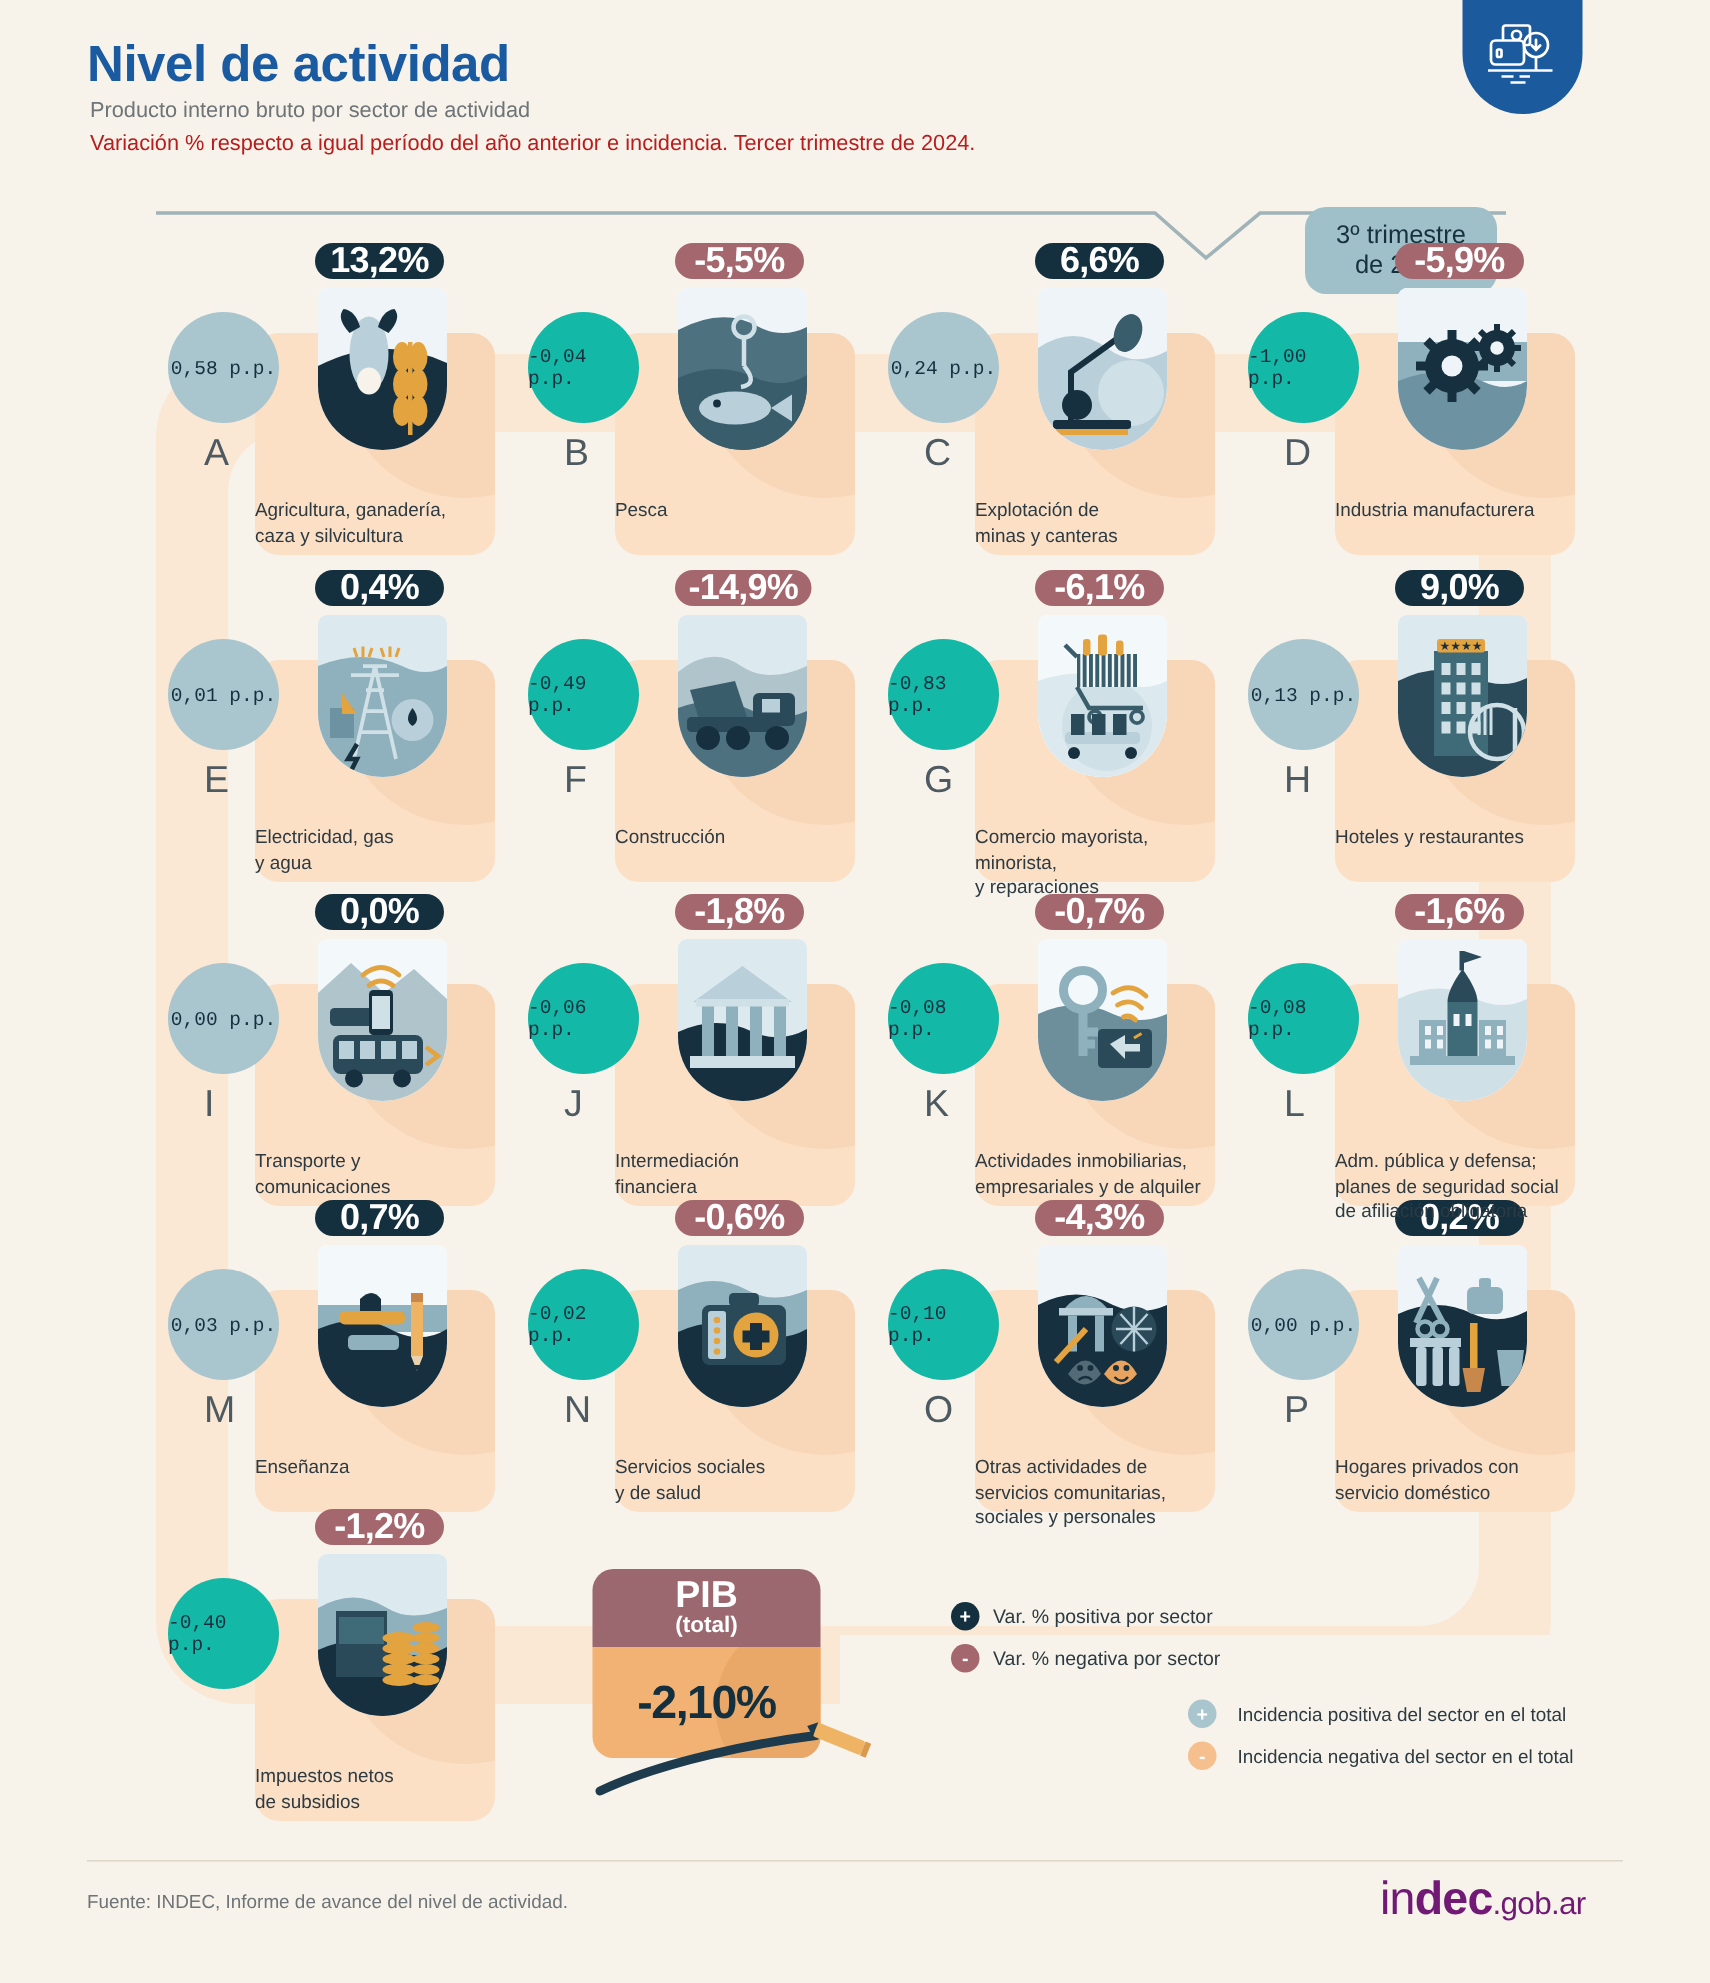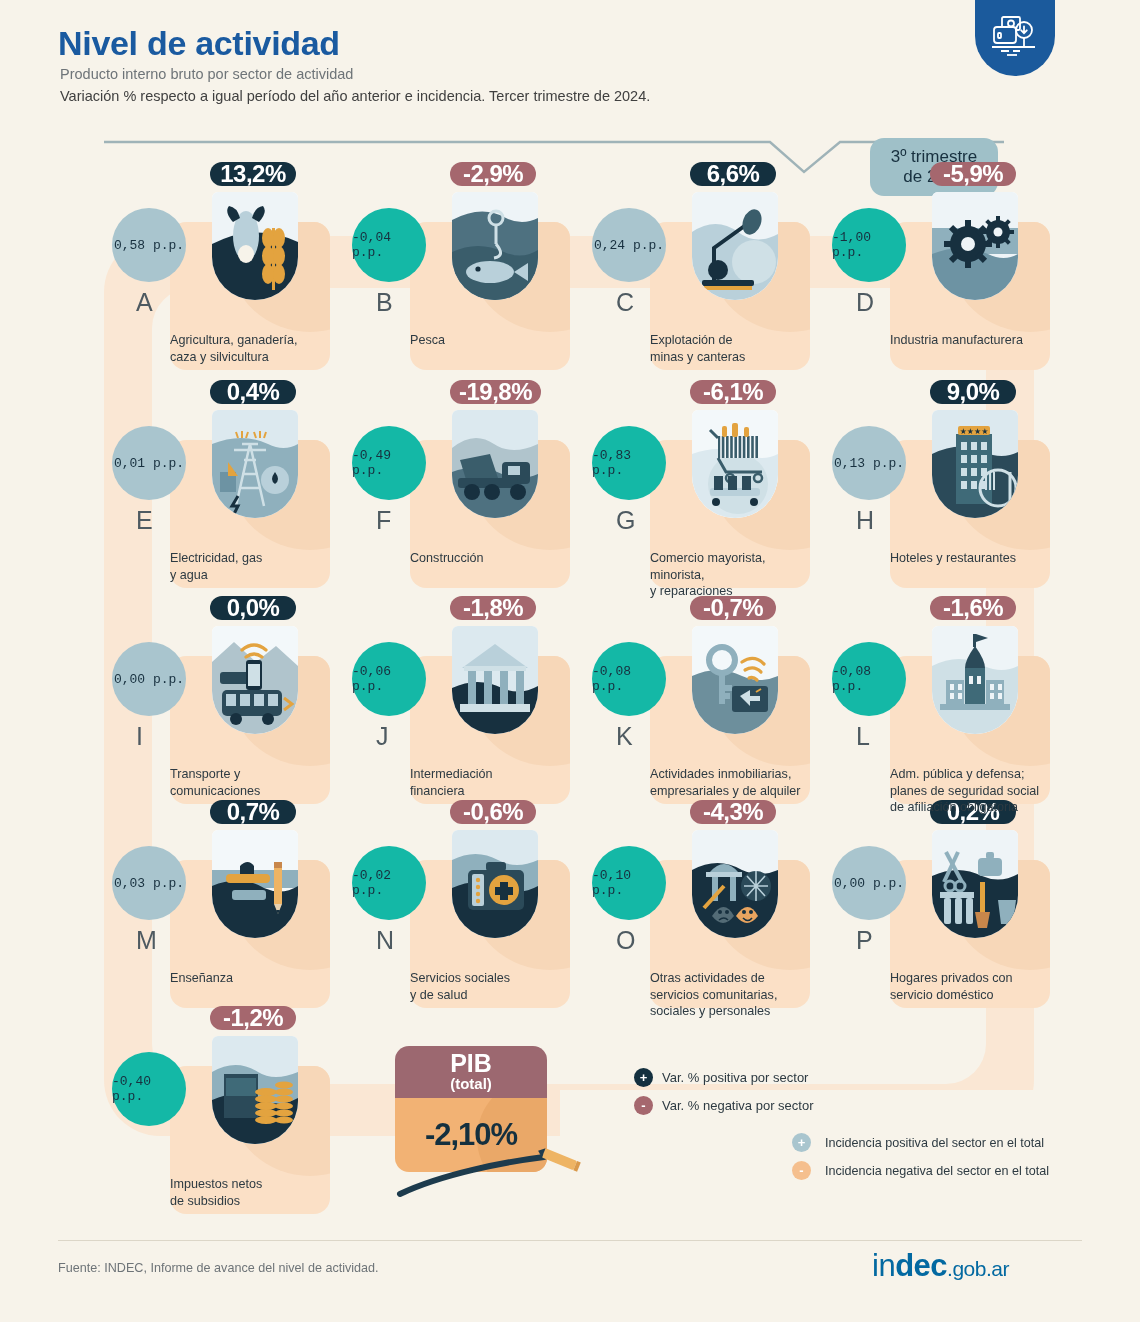--- a/index.html
+++ b/index.html
@@ -10,21 +10,21 @@
     color:#17303f;
   }
   .stage{position:absolute;inset:0;}
 
   
   .title{
     position:absolute;left:58px;top:24px;
     font-size:34px;font-weight:bold;color:#1a5aa0;letter-spacing:-0.3px;
   }
   .sub1{position:absolute;left:60px;top:66px;font-size:14.5px;color:#6e7478;}
-  .sub2{position:absolute;left:60px;top:88px;font-size:14.5px;color:#404040;}
+  .sub2{position:absolute;left:60px;top:88px;font-size:14.5px;color:#b91c1c;}
 
   .logo-badge{
     position:absolute;left:975px;top:-12px;width:80px;height:88px;
     background:#1b5a9c;border-radius:0 0 40px 40px;
   }
   .logo-badge svg{position:absolute;left:14px;top:22px;}
 
   
   .band{
     position:absolute;left:104px;top:236px;width:930px;height:900px;
@@ -136,21 +136,21 @@
   .dot.dneg{background:#a5676e;}
   .dot.ipos{background:#a9c5ce;color:#fff;}
   .dot.ineg{background:#f5bf8e;color:#fff;}
   .lrow .ltxt{font-size:13px;color:#2d3a42;}
   .legend-b .ltxt{font-size:12.6px;}
   .legend-b .dot{margin-right:14px;}
 
   
   .rule{position:absolute;left:58px;top:1240px;width:1024px;height:1px;background:#dcd6c8;}
   .source{position:absolute;left:58px;top:1261px;font-size:12.6px;color:#6e7478;}
-  .indec{position:absolute;left:872px;top:1248px;font-size:31px;color:#0369a1;letter-spacing:-0.5px;}
+  .indec{position:absolute;left:920px;top:1248px;font-size:31px;color:#701a75;letter-spacing:-0.5px;}
   .indec b{font-weight:bold;}
   .indec .gob{font-size:21px;}
 </style>
 </head>
 <body>
 
 <div class="stage">
 
   <div class="title">Nivel de actividad</div>
   <div class="sub1">Producto interno bruto por sector de actividad</div>
@@ -221,21 +221,21 @@
             <path d="M0 28 Q30 12 54 26 Q70 34 86 26 L86 108 L0 108Z" fill="#4e7180"></path>
             <path d="M0 60 Q26 48 52 60 Q70 68 86 58 L86 108 L0 108Z" fill="#3a5d6b"></path>
             <circle cx="44" cy="26" r="7" fill="none" stroke="#cfe0e6" stroke-width="3"></circle>
             <path d="M44 33 L44 52" stroke="#cfe0e6" stroke-width="3"></path>
             <path d="M44 52 q10 12 -2 14" fill="none" stroke="#cfe0e6" stroke-width="3"></path>
             <ellipse cx="38" cy="80" rx="24" ry="11" fill="#b9d0da"></ellipse>
             <path d="M62 80 l14-9 0 18Z" fill="#b9d0da"></path>
             <circle cx="26" cy="77" r="2.6" fill="#17303f"></circle>
           </svg>
      </div>
-     <div class="pct neg">-2,9%</div>
+     <div class="pct neg">-5,5%</div>
      <div class="inc neg">-0,04 p.p.</div>
      <div class="letter">B</div>
      <div class="label">Pesca</div>
       </div>
       <div class="sector" style="left: 592px; top: 162px;">
         <div class="card"></div>
      <div class="card-sheen"></div>
      <div class="thumb">
        <svg width="86" height="108" viewBox="0 0 86 108">
             <rect width="86" height="108" fill="#eef4f7"></rect>
@@ -337,21 +337,21 @@
             <path d="M0 62 Q26 52 50 64 Q68 72 86 64 L86 108 L0 108Z" fill="#4e7180"></path>
             <rect x="50" y="52" width="28" height="22" rx="4" fill="#2b4a59"></rect>
             <rect x="56" y="56" width="12" height="9" fill="#b9d0da"></rect>
             <path d="M8 50 l30-6 8 24 -30 8Z" fill="#3a5d6b"></path>
             <rect x="6" y="68" width="60" height="10" rx="3" fill="#2b4a59"></rect>
             <circle cx="20" cy="82" r="8" fill="#17303f"></circle>
             <circle cx="40" cy="82" r="8" fill="#17303f"></circle>
             <circle cx="66" cy="82" r="8" fill="#17303f"></circle>
           </svg>
      </div>
-     <div class="pct neg">-19,8%</div>
+     <div class="pct neg">-14,9%</div>
      <div class="inc neg">-0,49 p.p.</div>
      <div class="letter">F</div>
      <div class="label">Construcción</div>
       </div>
       <div class="sector" style="left: 592px; top: 380px;">
         <div class="card"></div>
      <div class="card-sheen"></div>
      <div class="thumb">
        <svg width="86" height="108" viewBox="0 0 86 108">
             <rect width="86" height="108" fill="#f3f8fa"></rect>

